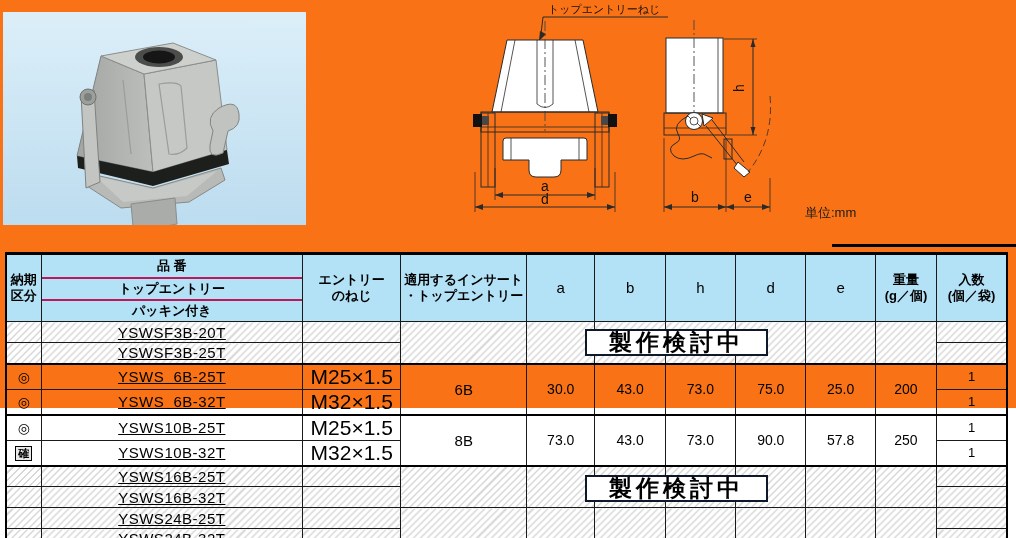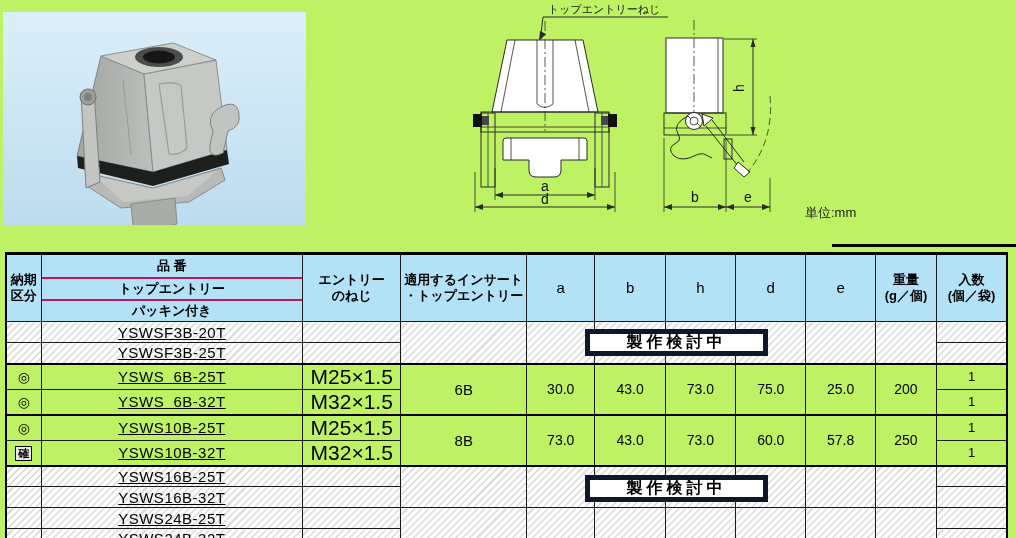--- a/index.html
+++ b/index.html
@@ -5,21 +5,21 @@
   :root{
     --table_header_bg:#b3e1f5;
     --photo_bg_top:#dceff9;
     --photo_bg_bottom:#bcdcef;
     --line_black:#000000;
     --hatch_stripe:#d7d7d7;
   }
   *{box-sizing:border-box;margin:0;padding:0;}
   html,body{width:1016px;height:538px;background:#fff;overflow:hidden;
     font-family:"Liberation Sans","DejaVu Sans",sans-serif;color:#000;}
-  .page{position:relative;width:1016px;height:538px;background:#bef264;padding-left:48px;}
+  .page{position:relative;width:1016px;height:408px;background:#f97316;padding-left:48px;}
 
   
   .photo{position:absolute;left:3px;top:12px;}
 
   
   .front-view{position:absolute;left:455px;top:0;}
   .side-view{position:absolute;left:658px;top:0;}
   .unit-label{position:absolute;left:805px;top:204px;font-size:13px;color:#1a1a1a;}
   .drw{stroke:#2a2a2a;stroke-width:1;fill:none;}
   .drw-thin{stroke:#2a2a2a;stroke-width:0.8;fill:none;}
@@ -48,22 +48,22 @@
   tbody tr{height:21px;}
   tbody td{font-size:14px;}
   td.part{font-size:15px;white-space:pre;letter-spacing:0.5px;text-decoration:underline;}
   td.screw{font-size:21px;}
   td.size{font-size:15px;}
   td.qty{font-size:13px;}
   td.mark{font-size:14px;}
   tr.thick td{border-top:2px solid #000;}
   .hatch{background:repeating-linear-gradient(135deg,#ffffff 0px,#ffffff 3.5px,var(--hatch_stripe,#d7d7d7) 3.5px,var(--hatch_stripe,#d7d7d7) 5px);}
   .boxed{display:inline-block;border:1px solid #000;background:#e9e9e9;font-size:11px;line-height:13px;padding:0 2px;font-weight:bold;}
-  .status-box{position:absolute;left:580px;width:183px;height:27px;background:#fff;border:5px solid #0f172a;
-    display:flex;align-items:center;justify-content:center;font-size:16px;font-weight:bold;letter-spacing:4px;}
+  .status-box{position:absolute;left:580px;width:183px;height:27px;background:#fff;border:2px solid #0f172a;
+    display:flex;align-items:center;justify-content:center;font-size:23px;font-weight:bold;letter-spacing:4px;}
   .status-box-1{top:77px;}
   .status-box-2{top:223px;}
 </style>
 </head>
 <body>
 
 <div class="page">
 
   <svg class="photo" width="303" height="213" viewBox="0 0 303 213">
     <defs>
@@ -283,21 +283,21 @@
           <td class="qty">1</td>
         </tr>
         <tr class="thick">
           <td class="mark">◎</td>
           <td class="part">YSWS10B-25T</td>
           <td class="screw">M25×1.5</td>
           <td class="size" rowspan="2">8B</td>
           <td rowspan="2">73.0</td>
           <td rowspan="2">43.0</td>
           <td rowspan="2">73.0</td>
-          <td rowspan="2">60.0</td>
+          <td rowspan="2">90.0</td>
           <td rowspan="2">57.8</td>
           <td rowspan="2">250</td>
           <td class="qty">1</td>
         </tr>
         <tr>
           <td class="mark"><span class="boxed">確</span></td>
           <td class="part">YSWS10B-32T</td>
           <td class="screw">M32×1.5</td>
           <td class="qty">1</td>
         </tr>

